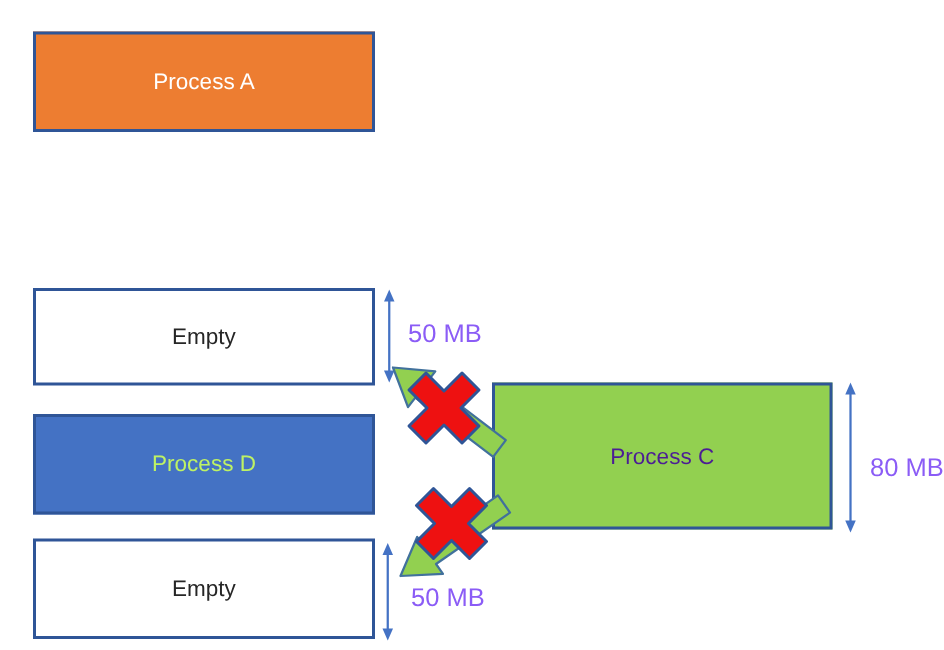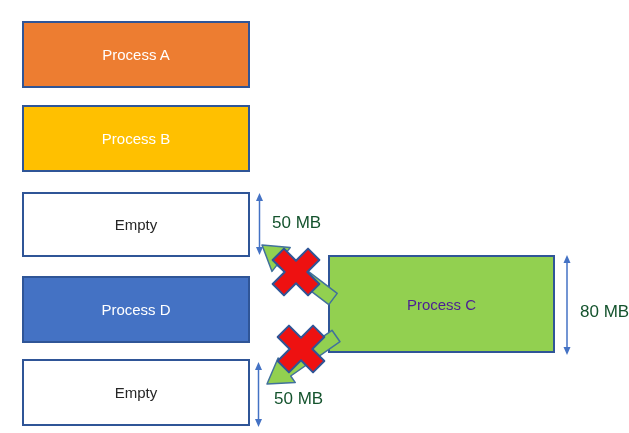--- a/index.html
+++ b/index.html
@@ -13,42 +13,39 @@
   .block{
     position:absolute;
     box-sizing:border-box;
     border:2px solid #2F5597;
     display:flex;align-items:center;justify-content:center;
     font-size:15px;
   }
   .block-a{left:22px;top:21px;width:228px;height:67px;background:#ED7D31;color:#ffffff;}
   .block-b{left:22px;top:105px;width:228px;height:67px;background:#FFC000;color:#ffffff;}
   .block-e1{left:22px;top:192px;width:228px;height:65px;background:#ffffff;color:#262626;}
-  .block-d{left:22px;top:276px;width:228px;height:67px;background:#4472C4;color:#ffffff;}
+  .block-d{left:22px;top:276px;width:228px;height:67px;background:#4472C4;color:#bef264;}
   .block-e2{left:22px;top:359px;width:228px;height:67px;background:#ffffff;color:#262626;}
   .block-c{left:328px;top:255px;width:227px;height:98px;background:#92D050;color:#4c1d95;}
   .size-label{
     position:absolute;
-    font-size:17px;color:#14532d;white-space:nowrap;
+    font-size:17px;color:#8b5cf6;white-space:nowrap;
   }
   .lbl-50-top{left:272px;top:213px;}
   .lbl-80{left:580px;top:302px;text-align:center;}
   .lbl-50-bottom{left:274px;top:389px;}
   .overlay{position:absolute;left:0;top:0;width:629px;height:433px;pointer-events:none;}
 </style>
 </head>
 <body>
 
 <div class="canvas">
 
   <div class="block block-a">
     <span>Process A</span>
-  </div>
-  <div class="block block-b">
-    <span>Process B</span>
   </div>
   <div class="block block-e1">
     <span>Empty</span>
   </div>
   <div class="block block-d">
     <span>Process D</span>
   </div>
   <div class="block block-e2">
     <span>Empty</span>
   </div>

